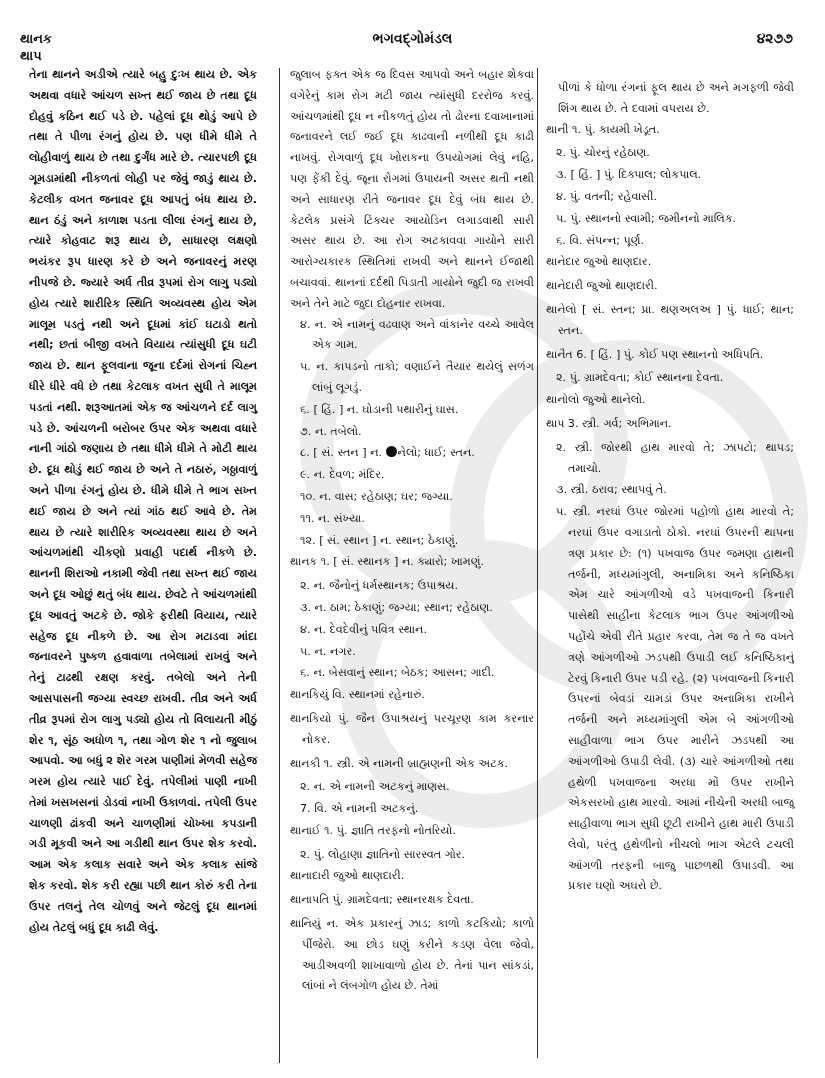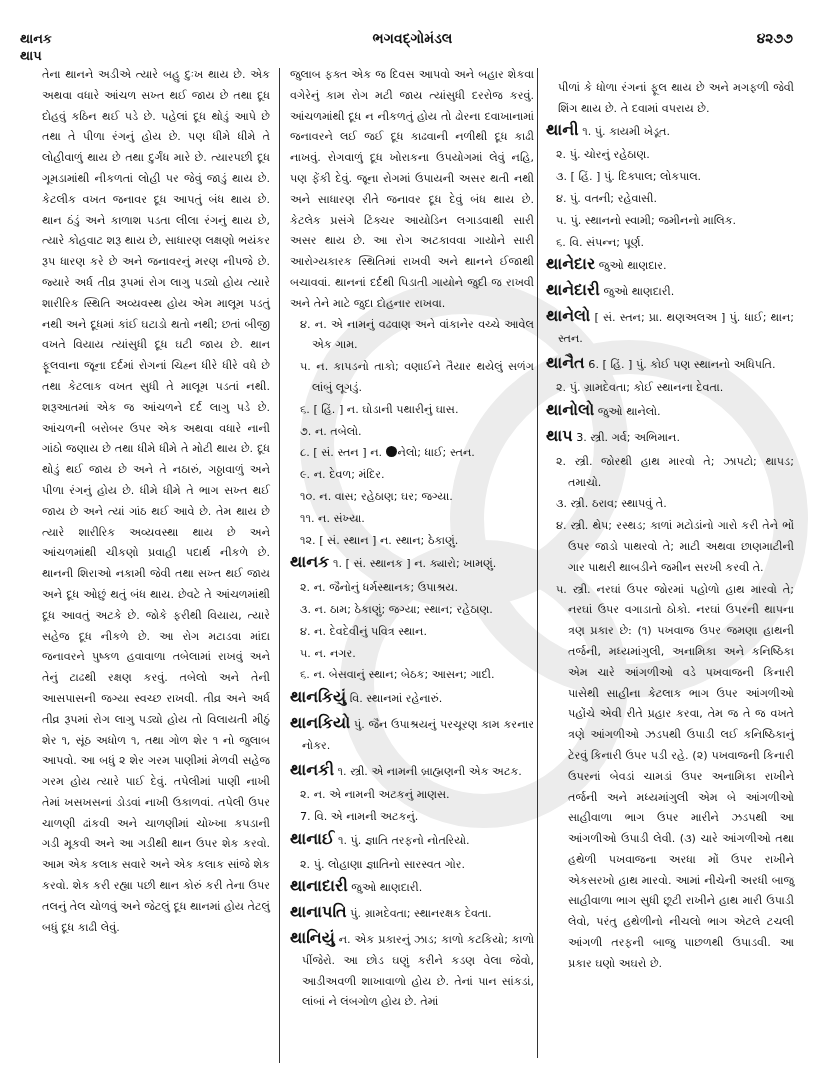--- a/index.html
+++ b/index.html
@@ -17,31 +17,31 @@
   .wm-b { left: 150px; top: 80px; width: 290px; height: 290px; }
   .wm-c { left: 40px; top: 280px; width: 220px; height: 220px; }
   .header { position: absolute; top: 22px; left: 0; width: 825px; height: 30px; z-index: 1; }
   .hdr-guide { position: absolute; left: 20px; top: 8px; font-weight: bold; font-size: 13px; line-height: 17px; }
   .hdr-title { position: absolute; left: 0; width: 825px; top: 8px; text-align: center; font-size: 14px; font-weight: bold; }
   .hdr-page { position: absolute; right: 32px; top: 8px; font-size: 14px; font-weight: bold; }
   .col {
     position: absolute; top: 65px; z-index: 1;
     font-size: 11.2px; line-height: 20.8px; text-align: justify;
   }
-  .col1 { left: 42px; width: 228px; }
+  .col1 { left: 29px; width: 228px; font-weight: bold; }
   .col2 { left: 290px; width: 244px; }
   .col3 { left: 546px; width: 248px; margin-top: 13px; }
   .divider { position: absolute; top: 68px; width: 1px; background: #333; z-index: 1; }
   .div1 { left: 279px; height: 995px; }
   .div2 { left: 537px; height: 990px; }
   .para { margin: 0; }
   .entry { margin: 0 0 3px 0; padding-left: 12px; text-indent: -12px; }
   .sense { margin: 0 0 1px 0; padding-left: 22px; text-indent: -12px; }
   .sense-wide { padding-left: 24px; text-indent: -14px; }
-  .hw { font-weight: bold; font-size: 16px; }
+  .hw { font-weight: normal; font-size: 11px; }
   .blot { display: inline-block; width: 11px; height: 11px; border-radius: 50%; background: #111; vertical-align: -1px; margin-right: 1px; }
 </style>
 </head>
 <body>
 
 <div class="watermark">
   <div class="wm-ring wm-a"></div>
   <div class="wm-ring wm-b"></div>
   <div class="wm-ring wm-c"></div>
 </div>
@@ -112,15 +112,14 @@
   <div class="entry"><span class="hw">થાનેલો</span> <span>[ સં. સ્તન; પ્રા. થણઅલઅ ] પું. ધાઈ; થાન; સ્તન.</span></div>
 
   <div class="entry"><span class="hw">થાનૈત</span> <span>6. [ હિં. ] પું. કોઈ પણ સ્થાનનો અધિપતિ.</span></div>
   <div class="sense">૨. પું. ગ્રામદેવતા; કોઈ સ્થાનના દેવતા.</div>
 
   <div class="entry"><span class="hw">થાનોલો</span> <span>જુઓ થાનેલો.</span></div>
 
   <div class="entry"><span class="hw">થાપ</span> <span>3. સ્ત્રી. ગર્વ; અભિમાન.</span></div>
   <div class="sense">૨. સ્ત્રી. જોરથી હાથ મારવો તે; ઝાપટો; થાપડ; તમાચો.</div>
   <div class="sense">૩. સ્ત્રી. ઠરાવ; સ્થાપવું તે.</div>
-  <div class="sense">૪. સ્ત્રી. થેપ; રસ્થડ; કાળાં મટોડાંનો ગારો કરી તેને ભોં ઉપર જાડો પાથરવો તે; માટી અથવા છાણમાટીની ગાર પાથરી થાબડીને જમીન સરખી કરવી તે.</div>
   <div class="sense">૫. સ્ત્રી. નરઘાં ઉપર જોરમાં પહોળો હાથ મારવો તે; નરઘાં ઉપર વગાડાતો ઠોકો. નરઘાં ઉપરની થાપના ત્રણ પ્રકાર છે: (૧) પખવાજ ઉપર જમણા હાથની તર્જની, મધ્યમાંગુલી, અનામિકા અને કનિષ્ઠિકા એમ ચારે આંગળીઓ વડે પખવાજની કિનારી પાસેથી સાહીના કેટલાક ભાગ ઉપર આંગળીઓ પહોંચે એવી રીતે પ્રહાર કરવા, તેમ જ તે જ વખતે ત્રણે આંગળીઓ ઝડપથી ઉપાડી લઈ કનિષ્ઠિકાનું ટેરવું કિનારી ઉપર પડી રહે. (૨) પખવાજની કિનારી ઉપરનાં બેવડાં ચામડાં ઉપર અનામિકા રાખીને તર્જની અને મધ્યમાંગુલી એમ બે આંગળીઓ સાહીવાળા ભાગ ઉપર મારીને ઝડપથી આ આંગળીઓ ઉપાડી લેવી. (૩) ચારે આંગળીઓ તથા હથેળી પખવાજના અરધા મોં ઉપર રાખીને એકસરખો હાથ મારવો. આમાં નીચેની અરધી બાજુ સાહીવાળા ભાગ સુધી છૂટી રાખીને હાથ મારી ઉપાડી લેવો, પરંતુ હથેળીનો નીચલો ભાગ એટલે ટચલી આંગળી તરફની બાજુ પાછળથી ઉપાડવી. આ પ્રકાર ઘણો અઘરો છે.</div>
 </div>
 
 </body></html>

